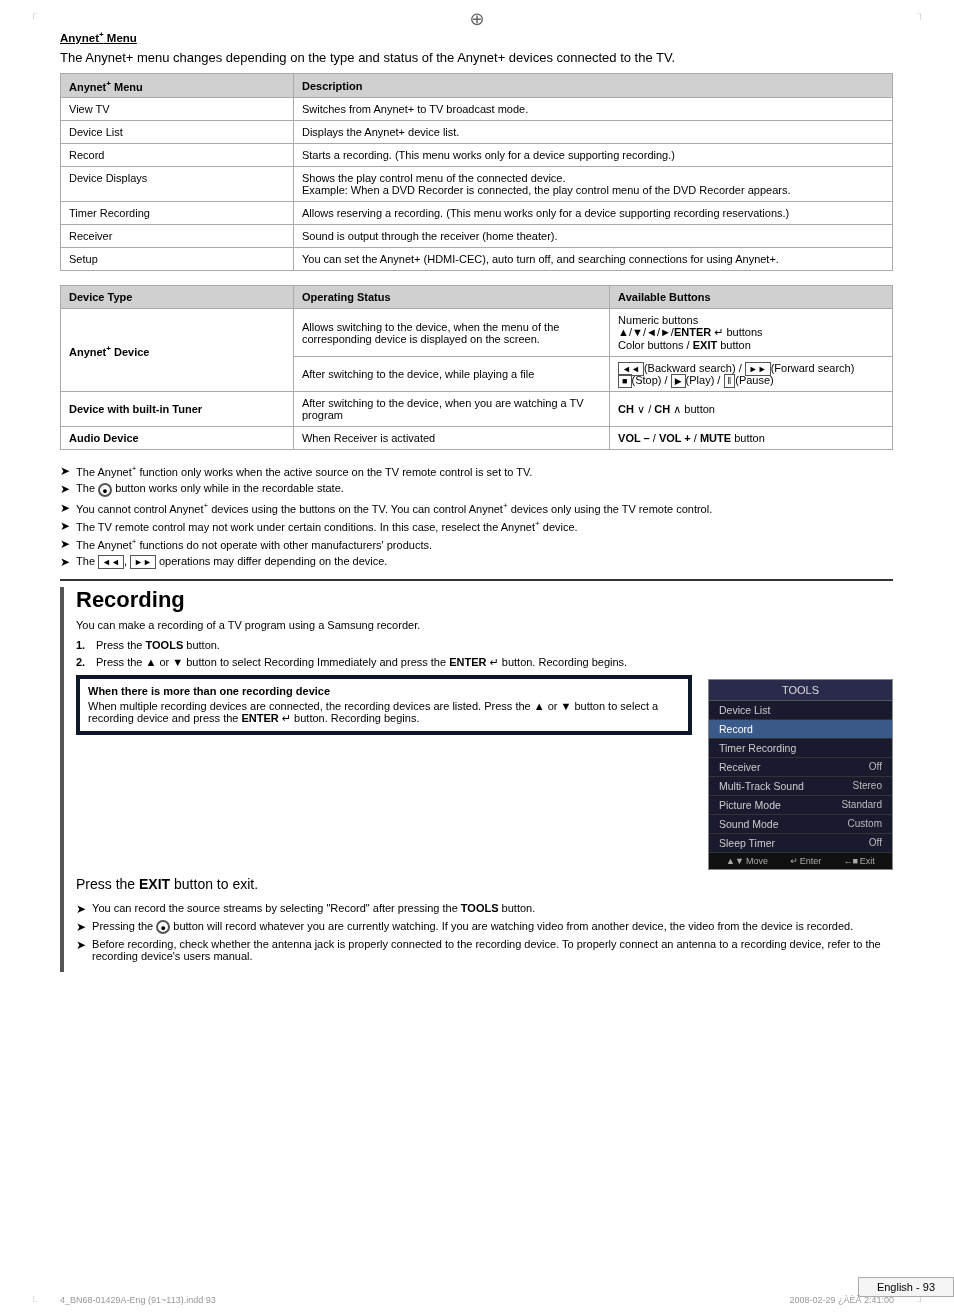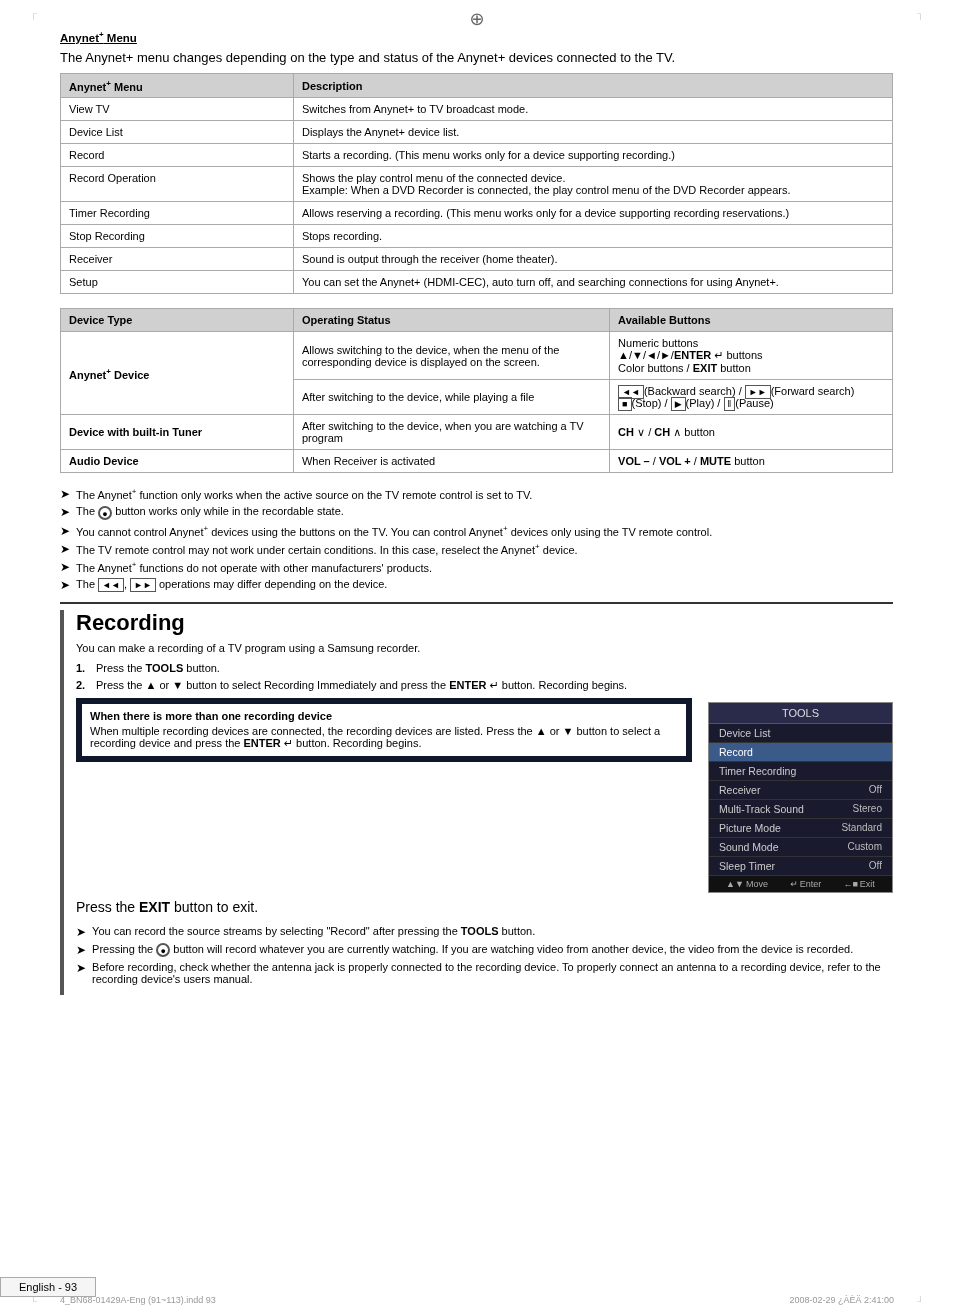--- a/index.html
+++ b/index.html
@@ -123,21 +123,21 @@
       flex-shrink: 0;
       min-width: 14px;
     }
     .step-text {
       flex: 1;
     }
     .bold { font-weight: bold; }
 
     
     .warning-box {
-      border: 6px solid #0f172a;
+      border: 4px solid #0f172a;
       padding: 6px 8px;
       margin: 6px 0;
       font-size: 11px;
     }
     .warning-title {
       font-weight: bold;
       margin-bottom: 3px;
     }
 
     
@@ -199,21 +199,21 @@
       font-size: 11px;
     }
 
     
     .page-bottom {
       position: absolute;
       bottom: 18px;
       left: 0;
       right: 0;
       display: flex;
-      justify-content: flex-start;
+      justify-content: flex-end;
       align-items: center;
     }
     .page-number {
       border: 1px solid #aaa;
       padding: 3px 18px;
       font-size: 11px;
       background: #f5f5f5;
     }
     .page-file {
       position: absolute;
@@ -261,30 +261,26 @@
         </tr>
         <tr>
           <td>Device List</td>
           <td>Displays the Anynet+ device list.</td>
         </tr>
         <tr>
           <td>Record</td>
           <td>Starts a recording. (This menu works only for a device supporting recording.)</td>
         </tr>
         <tr>
-          <td>Record Operation</td>
+          <td>Device Displays</td>
           <td>Shows the play control menu of the connected device.<br>Example: When a DVD Recorder is connected, the play control menu of the DVD Recorder appears.</td>
         </tr>
         <tr>
           <td>Timer Recording</td>
           <td>Allows reserving a recording. (This menu works only for a device supporting recording reservations.)</td>
-        </tr>
-        <tr>
-          <td>Stop Recording</td>
-          <td>Stops recording.</td>
         </tr>
         <tr>
           <td>Receiver</td>
           <td>Sound is output through the receiver (home theater).</td>
         </tr>
         <tr>
           <td>Setup</td>
           <td>You can set the Anynet+ (HDMI-CEC), auto turn off, and searching connections for using Anynet+.</td>
         </tr>
       </tbody>

